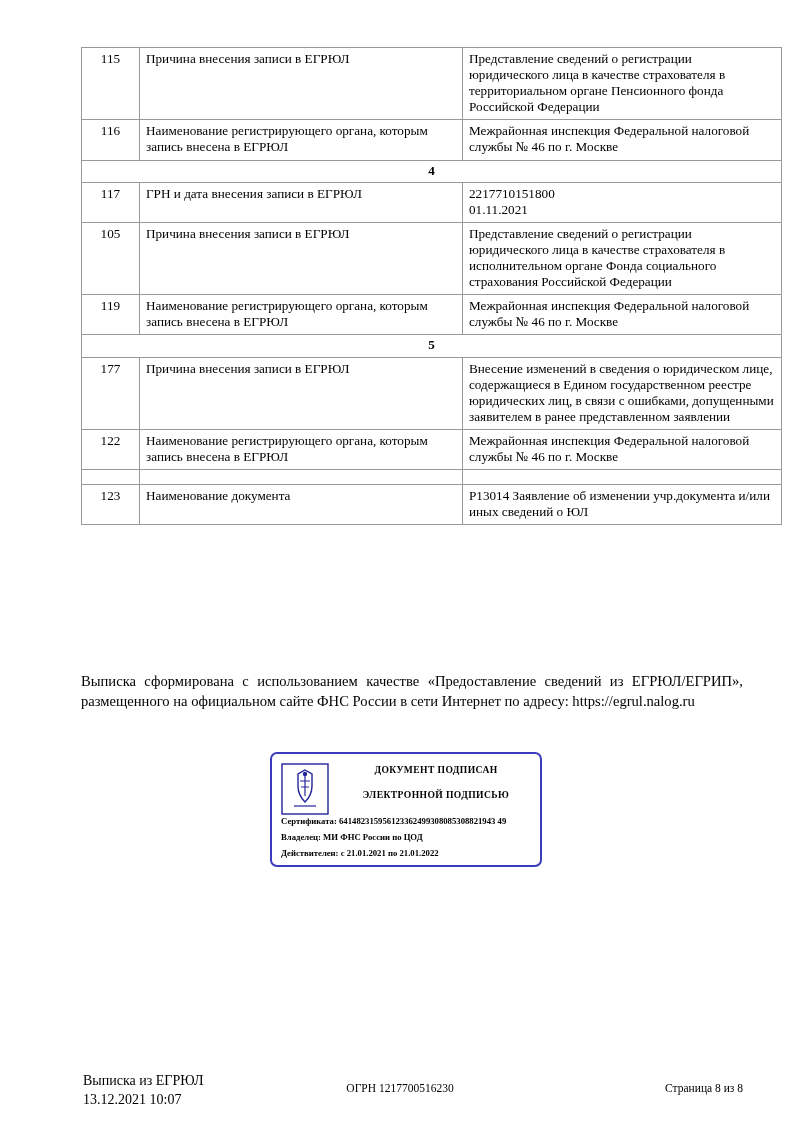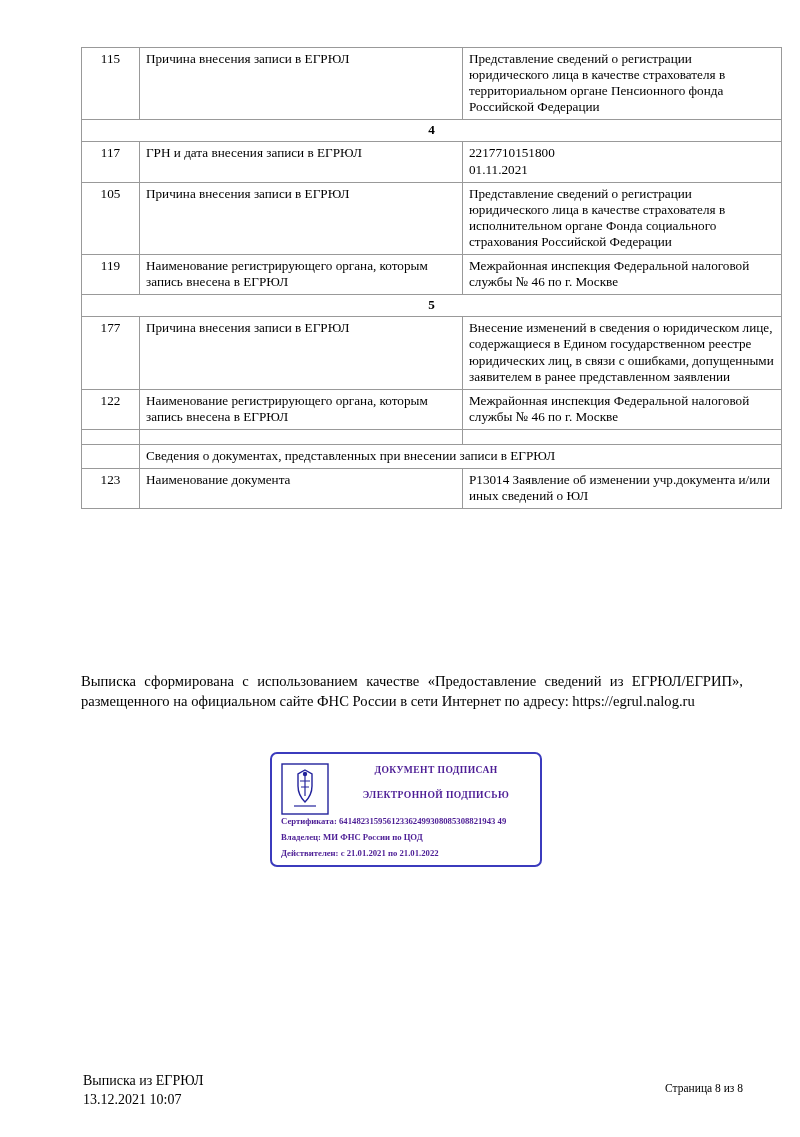--- a/index.html
+++ b/index.html
@@ -76,21 +76,21 @@
   
   .stamp {
     position: absolute;
     left: 270px;
     top: 752px;
     width: 272px;
     height: 115px;
     border: 2px solid #3b3bbd;
     border-radius: 7px;
     box-sizing: border-box;
-    color: #4c1d95;
+    color: #000000;
     font-family: "Liberation Serif", serif;
   }
   .stamp-emblem {
     position: absolute;
     left: 9px;
     top: 9px;
     width: 48px;
     height: 52px;
   }
   .stamp-title {
@@ -153,20 +153,25 @@
 
 <div class="page">
 
   <table class="doc-table">
     <tbody>
       <tr>
         <td class="col-num">115</td>
         <td class="col-name">Причина внесения записи в ЕГРЮЛ</td>
         <td class="col-val">Представление сведений о регистрации юридического лица в качестве страхователя в территориальном органе Пенсионного фонда Российской Федерации</td>
       </tr>
+      <tr>
+        <td class="col-num">116</td>
+        <td class="col-name">Наименование регистрирующего органа, которым запись внесена в ЕГРЮЛ</td>
+        <td class="col-val">Межрайонная инспекция Федеральной налоговой службы № 46 по г. Москве</td>
+      </tr>
       <tr class="section-row">
         <td colspan="3">4</td>
       </tr>
       <tr>
         <td class="col-num">117</td>
         <td class="col-name">ГРН и дата внесения записи в ЕГРЮЛ</td>
         <td class="col-val" style="white-space: pre-line;">2217710151800
 01.11.2021</td>
       </tr>
       <tr>
@@ -189,24 +194,20 @@
       </tr>
       <tr>
         <td class="col-num">122</td>
         <td class="col-name">Наименование регистрирующего органа, которым запись внесена в ЕГРЮЛ</td>
         <td class="col-val">Межрайонная инспекция Федеральной налоговой службы № 46 по г. Москве</td>
       </tr>
       <tr class="spacer-row">
         <td></td>
         <td></td>
         <td></td>
-      </tr>
-      <tr class="wide-row">
-        <td class="col-num"></td>
-        <td colspan="2">Сведения о документах, представленных при внесении записи в ЕГРЮЛ</td>
       </tr>
       <tr>
         <td class="col-num">123</td>
         <td class="col-name">Наименование документа</td>
         <td class="col-val">Р13014 Заявление об изменении учр.документа и/или иных сведений о ЮЛ</td>
       </tr>
     </tbody>
   </table>
 
   <div class="note">Выписка сформирована с использованием качестве «Предоставление сведений из ЕГРЮЛ/ЕГРИП», размещенного на официальном сайте ФНС России в сети Интернет по адресу: https://egrul.nalog.ru</div>
@@ -225,15 +226,16 @@
     <div class="stamp-subtitle">ЭЛЕКТРОННОЙ ПОДПИСЬЮ</div>
     <div class="stamp-line l1">Сертификата: 641482315956123362499308085308821943 49</div>
     <div class="stamp-line l2">Владелец: МИ ФНС России по ЦОД</div>
     <div class="stamp-line l3">Действителен: с 21.01.2021 по 21.01.2022</div>
   </div>
 
   <div class="footer-left">
     <div>Выписка из ЕГРЮЛ</div>
     <div>13.12.2021 10:07</div>
   </div>
+  <div class="footer-center">ОГРН 1217700516230</div>
   <div class="footer-right">Страница 8 из 8</div>
 
 </div>
 
 </body></html>

